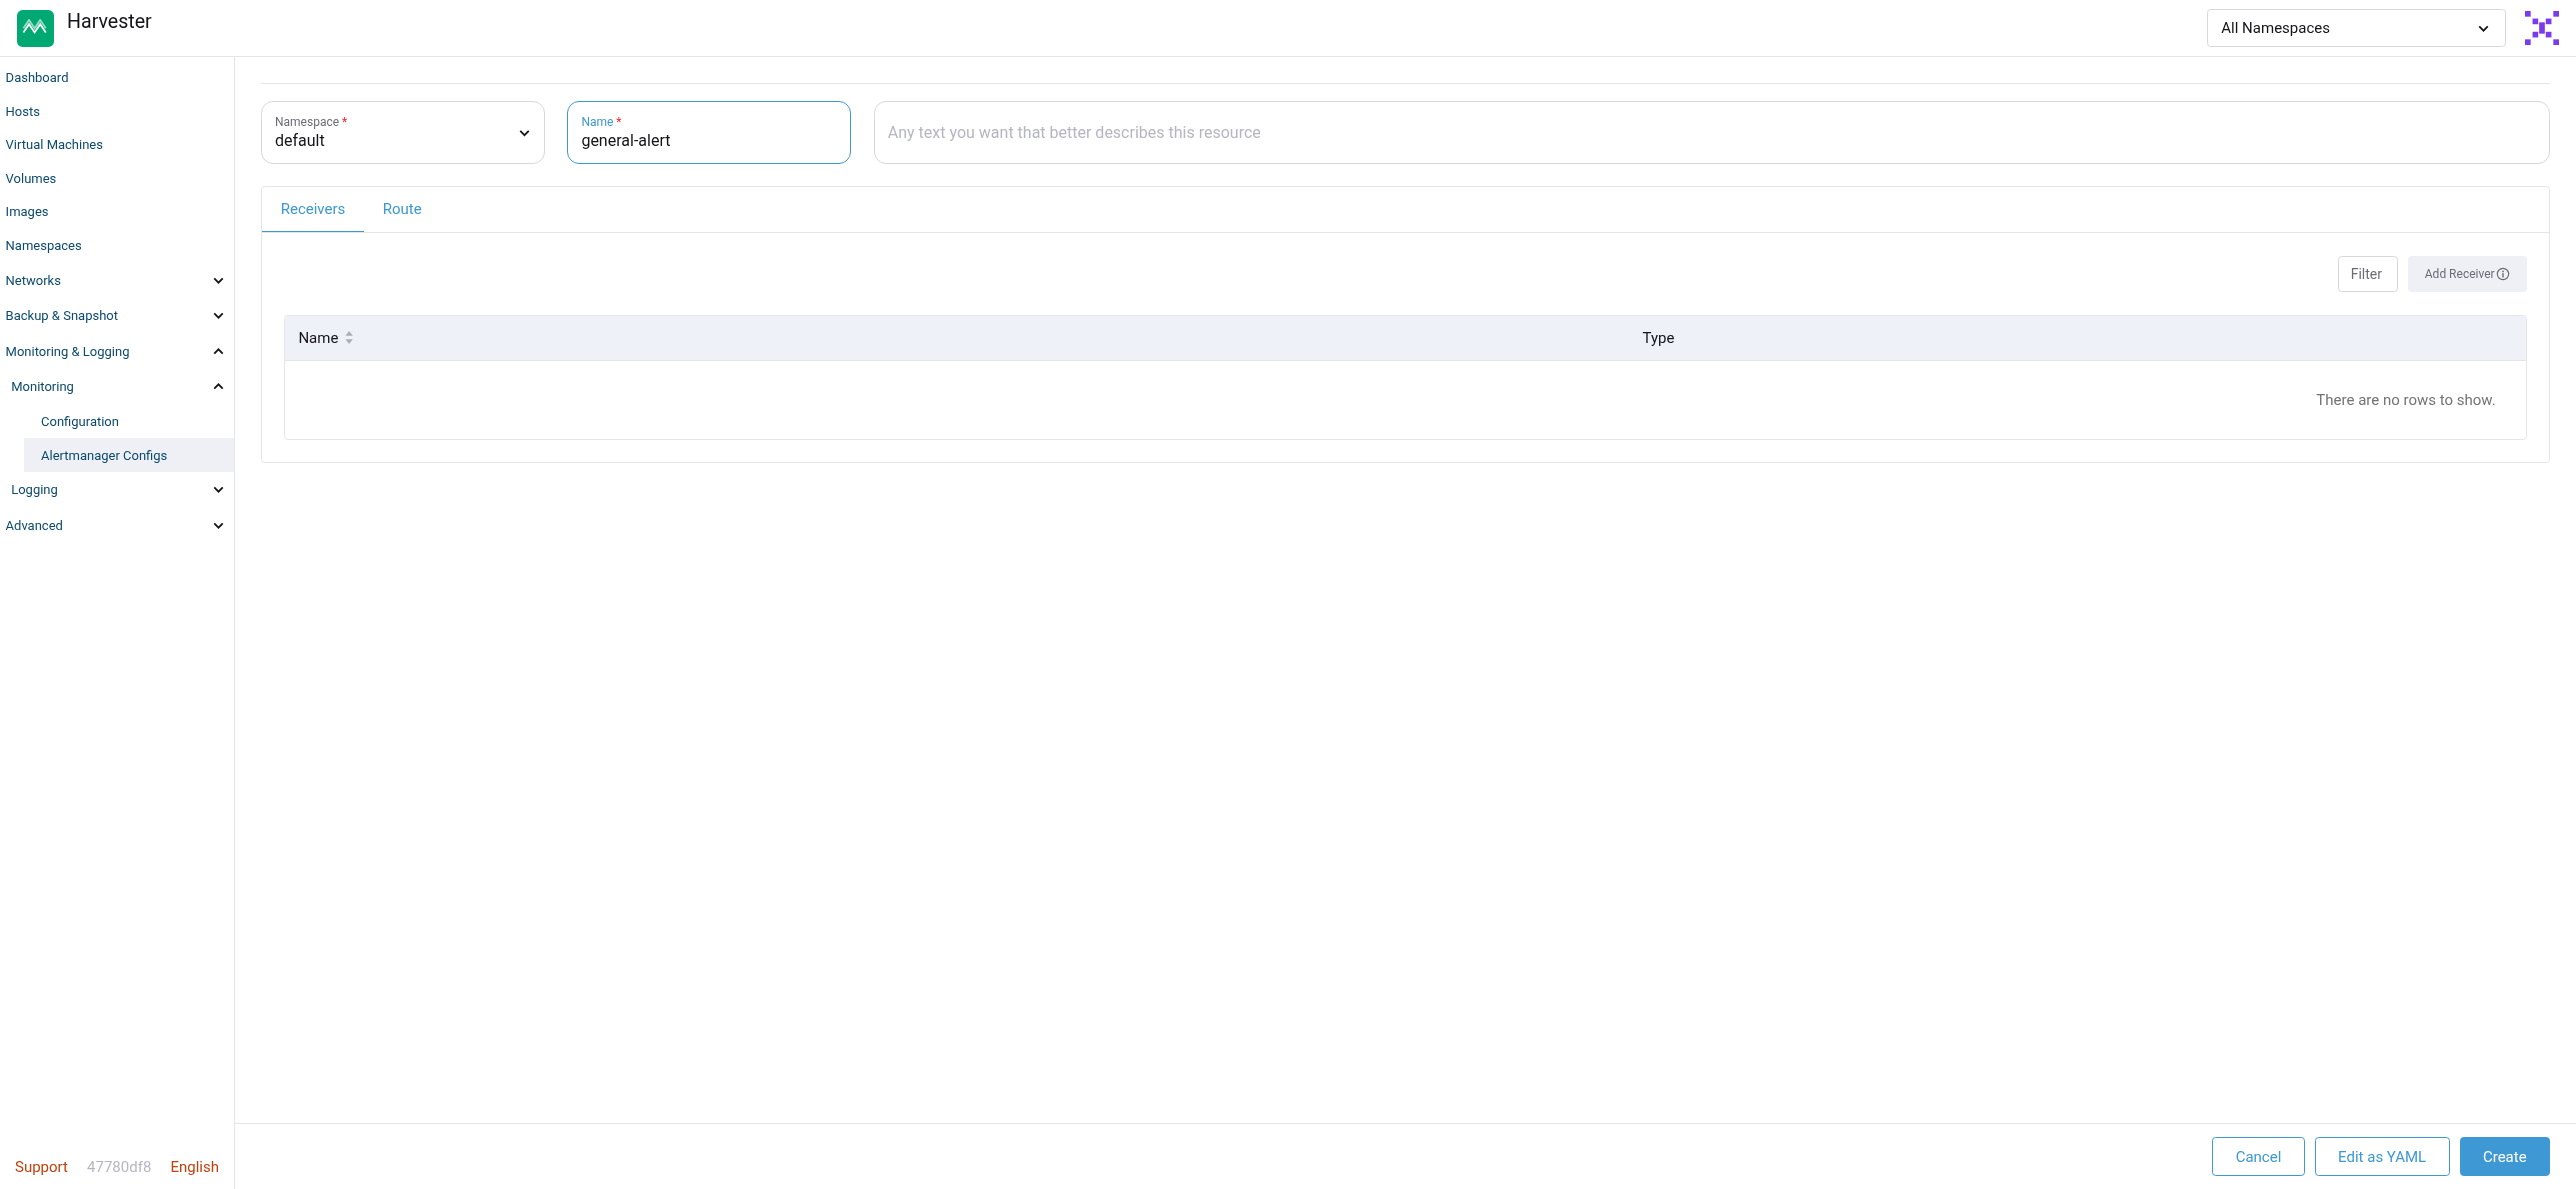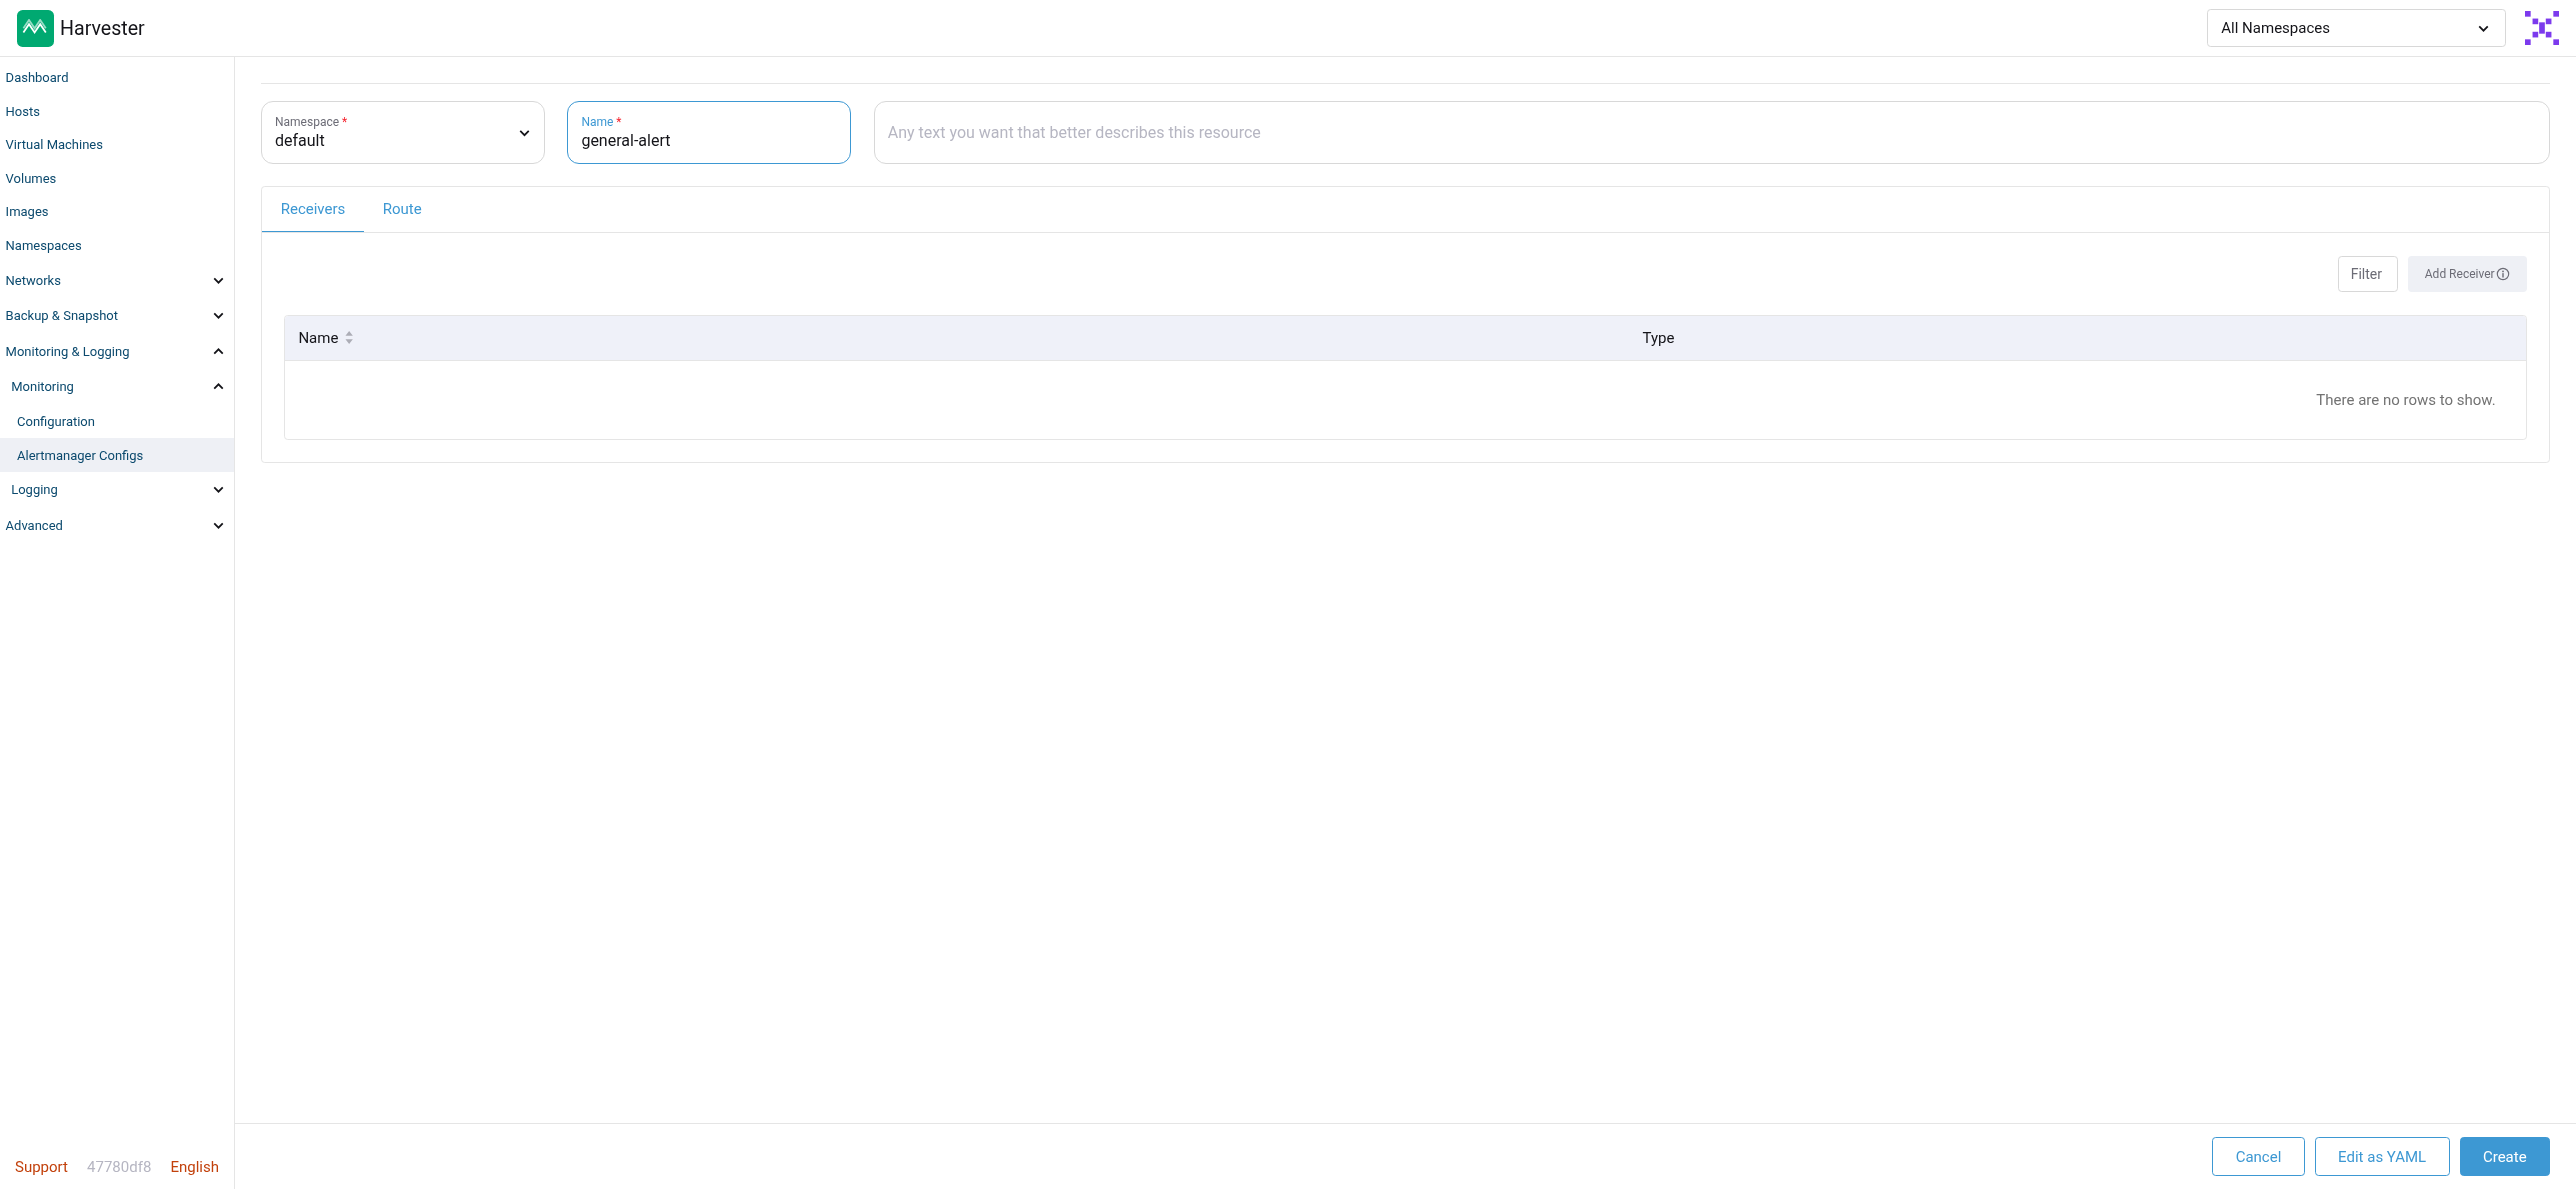--- a/index.html
+++ b/index.html
@@ -16,22 +16,22 @@
     .header {
       display: flex;
       align-items: center;
       justify-content: space-between;
       padding: 9.3px 17px;
       border-bottom: 0.9px solid #e5e5e5;
       height: 57px;
     }
     .header-left {
       display: flex;
-      align-items: center;
-      gap: 6px;
+      align-items: flex-start;
+      gap: 13px;
     }
     .logo {
       width: 37px;
       height: 37px;
       background: #00a971;
       border-radius: 5.6px;
       display: flex;
       align-items: center;
       justify-content: center;
     }
@@ -78,21 +78,21 @@
     .nav-item {
       padding: 9.3px 7.5px 9.3px 5.6px;
       font-size: 13px;
       color: #0c4a6e;
       cursor: pointer;
       display: flex;
       justify-content: space-between;
       align-items: center;
     }
     .nav-item.sub { padding-left: 11.2px; }
-    .nav-item.sub2 { padding-left: 17px; }
+    .nav-item.sub2 { padding-left: 17px; margin-left: 24px; }
     .nav-item.active {
       background: #eef0f5;
     }
     .chevron {
       width: 17px;
       height: 17px;
       flex-shrink: 0;
     }
     .sidebar-footer {
       display: flex;

